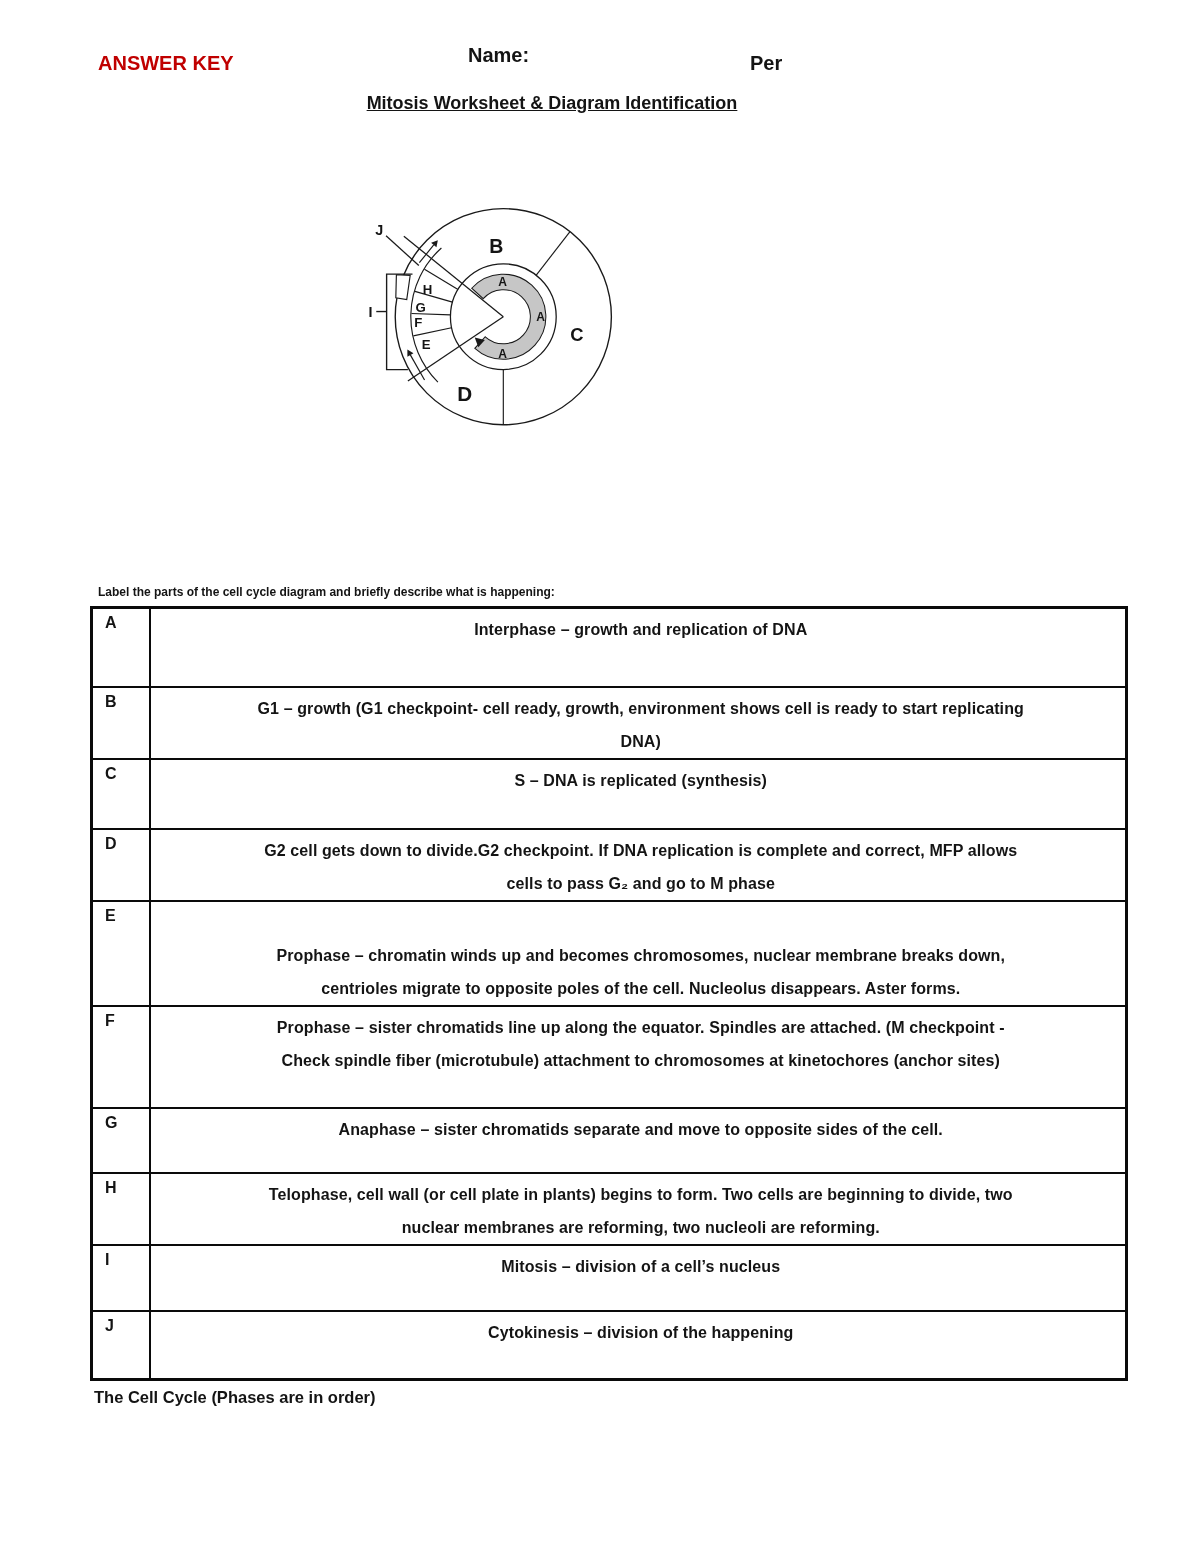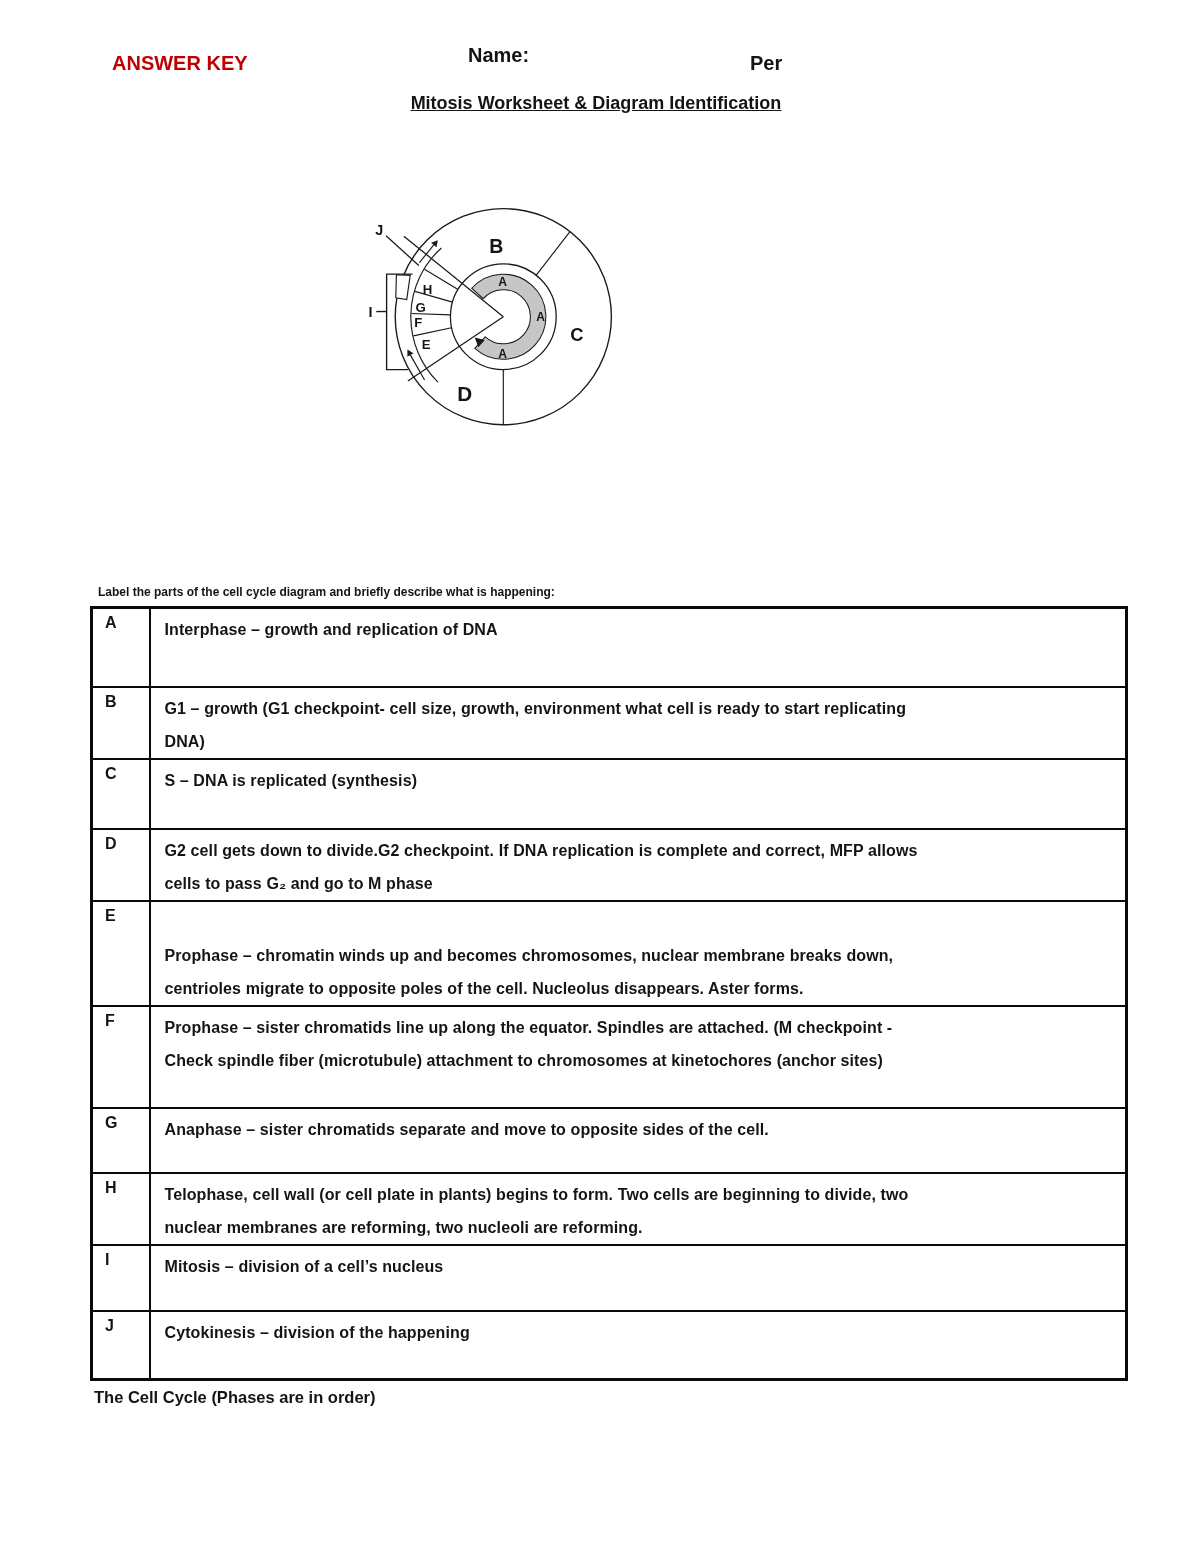--- a/index.html
+++ b/index.html
@@ -3,44 +3,44 @@
 <meta charset="utf-8">
 <style>
   html,body{margin:0;padding:0;}
   body{
     width:1200px;height:1553px;position:relative;background:#ffffff;
     font-family:"Liberation Sans","DejaVu Sans",sans-serif;color:#141414;
     -webkit-font-smoothing:antialiased;
   }
   .abs{position:absolute;}
   .hdr{font-weight:bold;font-size:20px;white-space:nowrap;}
-  #answer-key{left:112px;top:52px;color:#c00000;}
+  #answer-key{left:98px;top:52px;color:#c00000;}
   #name-label{left:468px;top:44px;}
   #per-label{left:750px;top:52px;}
   #doc-title{
     left:0;top:93px;width:1104px;text-align:center;
-    font-weight:bold;font-size:18px;text-decoration:underline;padding-left:44px;
+    font-weight:bold;font-size:18px;text-decoration:underline;
   }
   #diagram-wrap{left:355px;top:150px;width:480px;height:430px;}
   svg text{font-family:"Liberation Sans","DejaVu Sans",sans-serif;font-weight:bold;fill:#141414;}
   #table-caption{
     left:98px;top:585px;font-weight:bold;font-size:12px;white-space:nowrap;
   }
   table#answers{
     position:absolute;left:90px;top:606px;width:1038px;
     border-collapse:collapse;table-layout:fixed;
   }
   table#answers td{
     border:2.5px solid #0a0a0a;vertical-align:top;box-sizing:border-box;
     font-weight:bold;font-size:16px;background:#fff;
   }
   table#answers{border:3px solid #0a0a0a;}
   td.cell-letter{width:58px;padding:5px 0 0 12px;font-size:17px;}
   td.cell-desc{padding:4px 8px 0 14px;}
-  .answer-line{line-height:33px;white-space:nowrap;letter-spacing:0.1px;}
+  .answer-line{line-height:33px;white-space:nowrap;letter-spacing:0.1px;text-align:center;}
   tr.row-A td{height:79px;} tr.row-B td{height:63px;} tr.row-C td{height:70px;}
   tr.row-D td{height:65px;} tr.row-E td{height:105px;} tr.row-F td{height:102px;}
   tr.row-G td{height:65px;} tr.row-H td{height:72px;} tr.row-I td{height:66px;}
   tr.row-J td{height:69px;}
   #footer-text{left:94px;top:1388px;font-weight:bold;font-size:16.5px;white-space:nowrap;}
 </style>
 </head>
 <body>
 
 <div class="abs hdr" id="answer-key">ANSWER KEY</div>
@@ -104,21 +104,21 @@
   <tbody id="answers-body">
       <tr class="row-A">
         <td class="cell-letter">A</td>
         <td class="cell-desc">
           <div class="answer-line">Interphase – growth and replication of DNA</div>
         </td>
       </tr>
       <tr class="row-B">
         <td class="cell-letter">B</td>
         <td class="cell-desc">
-          <div class="answer-line">G1 – growth (G1 checkpoint- cell size, growth, environment what cell is ready to start replicating</div>
+          <div class="answer-line">G1 – growth (G1 checkpoint- cell ready, growth, environment shows cell is ready to start replicating</div>
           <div class="answer-line">DNA)</div>
         </td>
       </tr>
       <tr class="row-C">
         <td class="cell-letter">C</td>
         <td class="cell-desc">
           <div class="answer-line">S – DNA is replicated (synthesis)</div>
         </td>
       </tr>
       <tr class="row-D">

